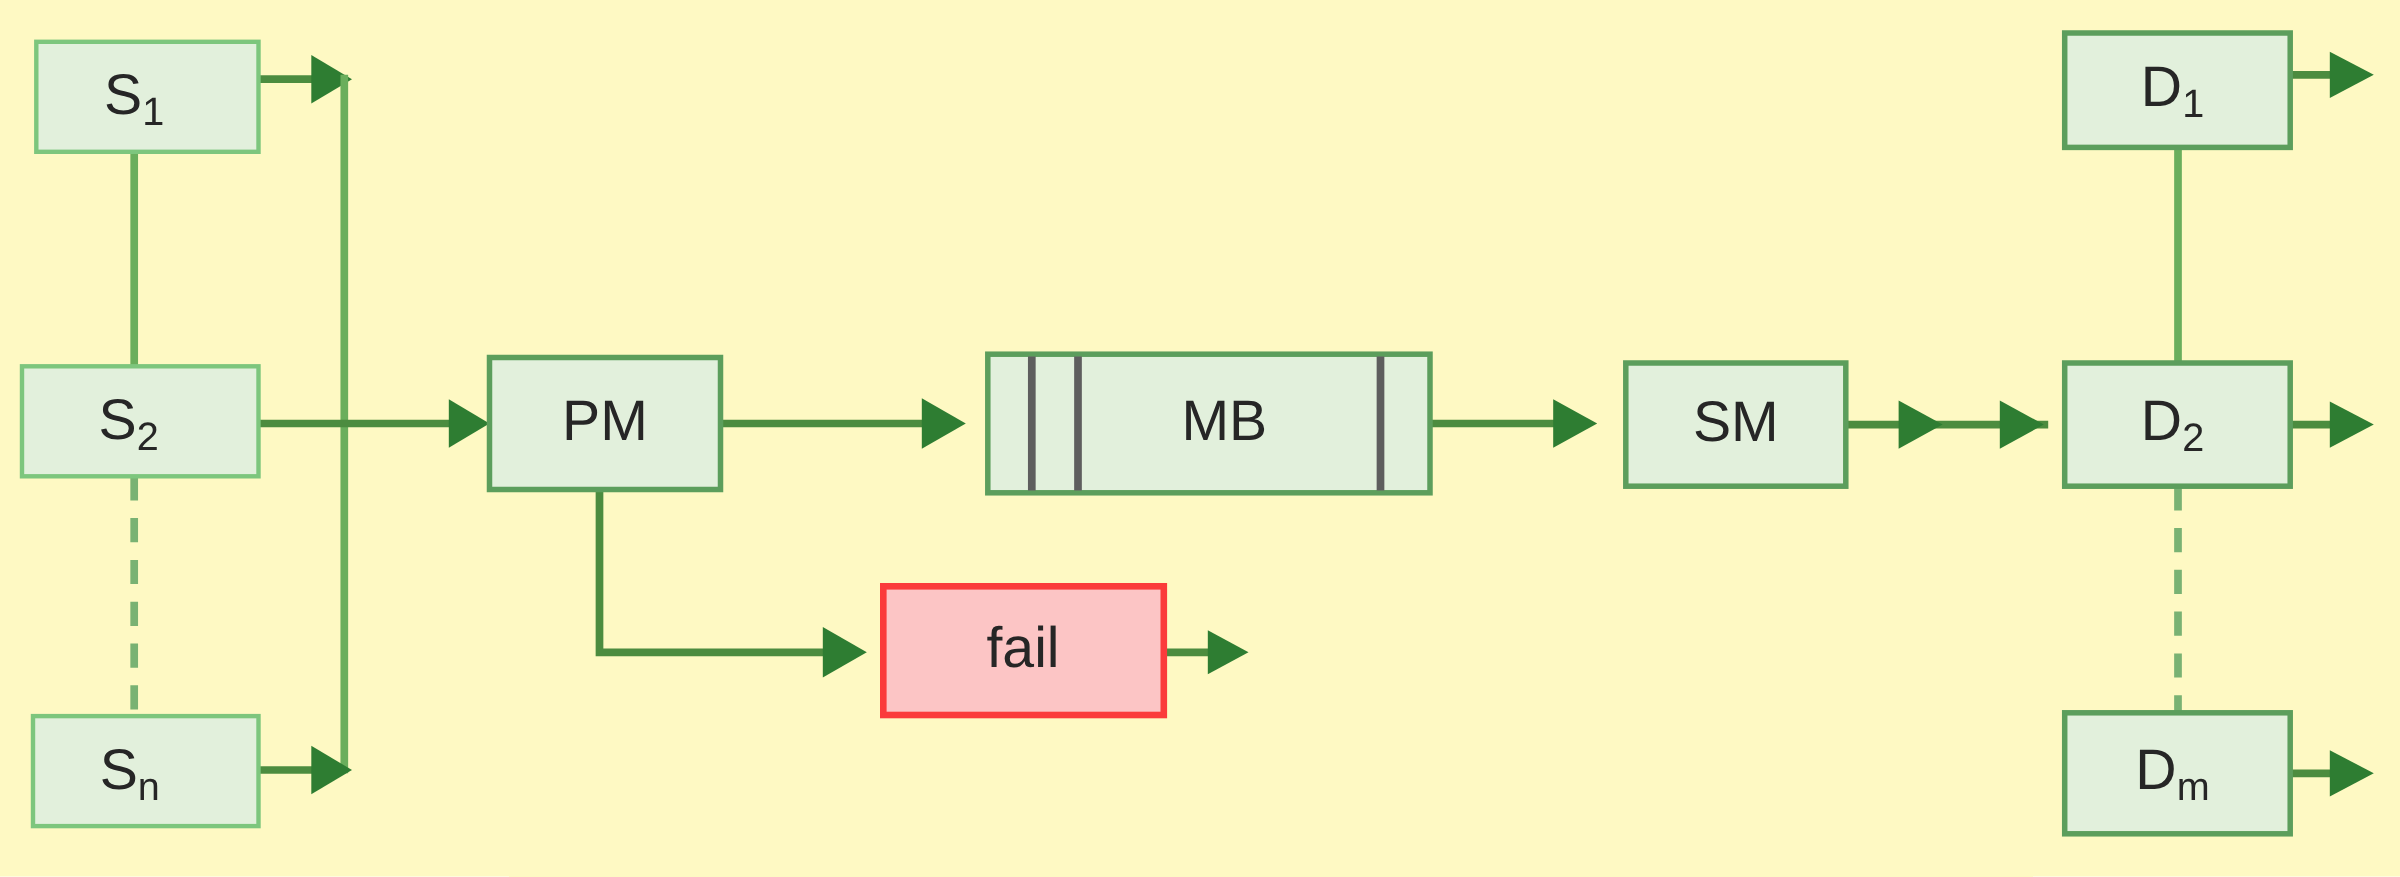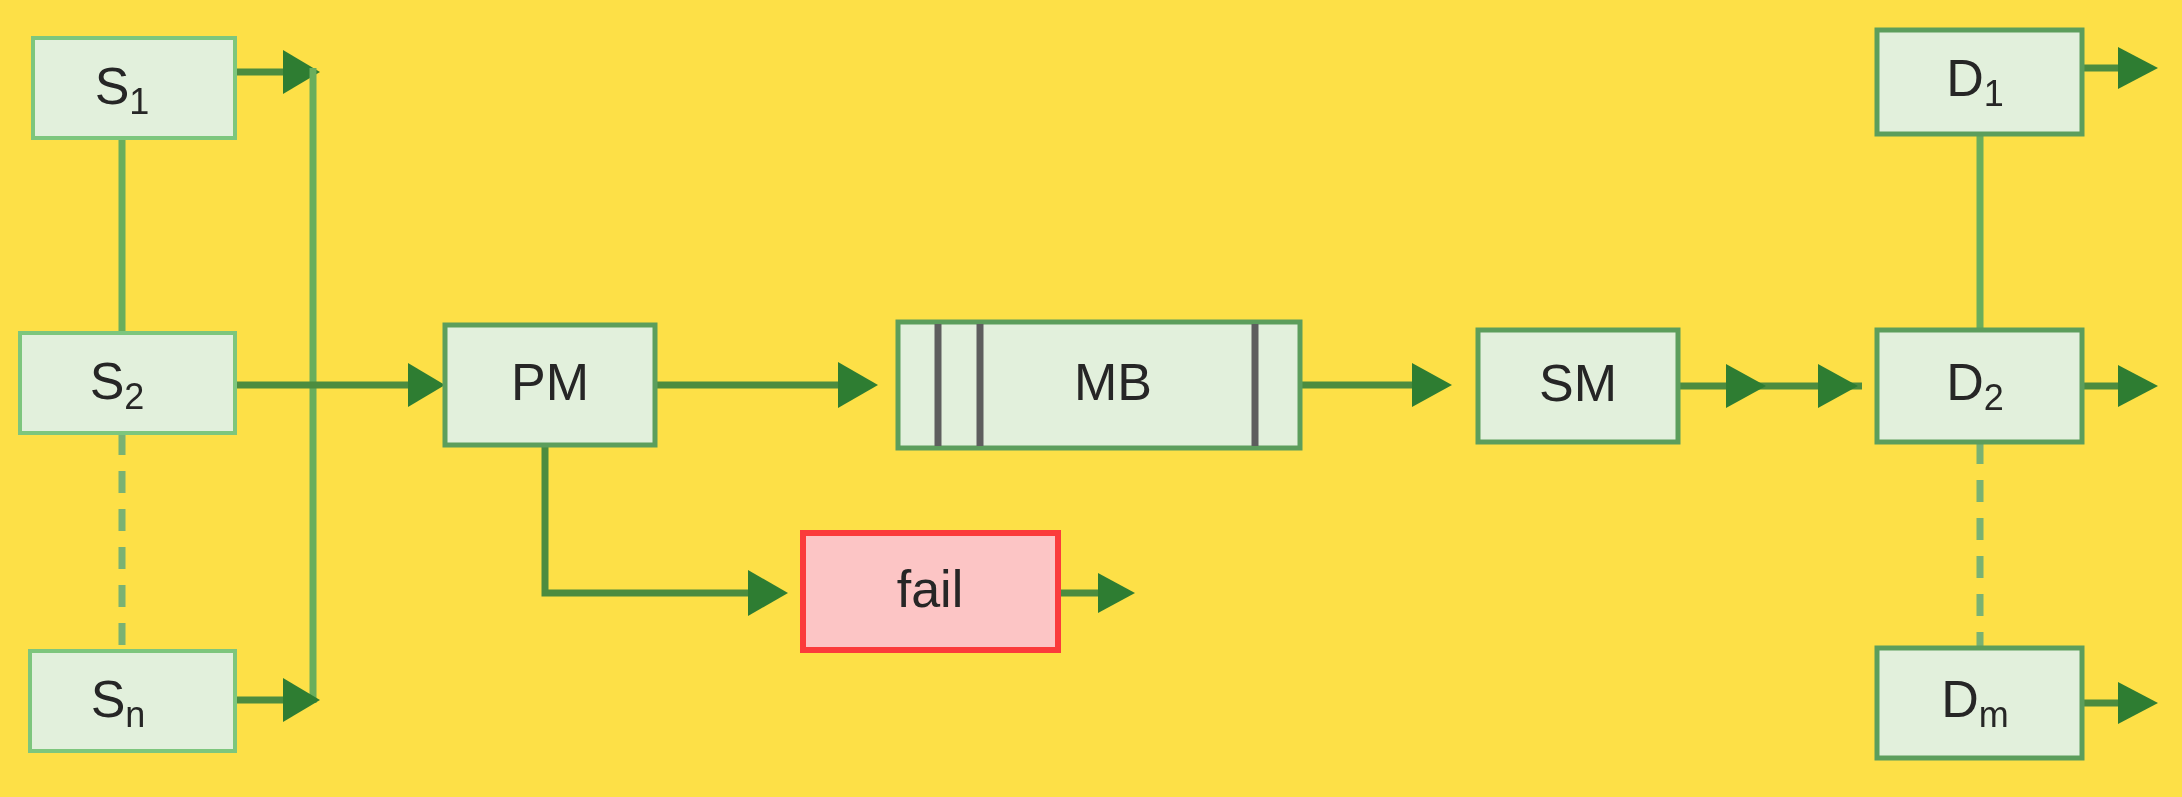--- a/index.html
+++ b/index.html
@@ -8,21 +8,21 @@
     padding: 0;
     background: #ffffff;
   }
   body {
     font-family: "Liberation Sans", sans-serif;
   }
   #diagram-root {
     position: relative;
     width: 2182px;
     height: 797px;
-    background: #fde047;
+    background: #fef9c3;
     overflow: hidden;
   }
   #diagram-svg {
     position: absolute;
     left: 0;
     top: 0;
     width: 2182px;
     height: 797px;
   }
   .node-label {

